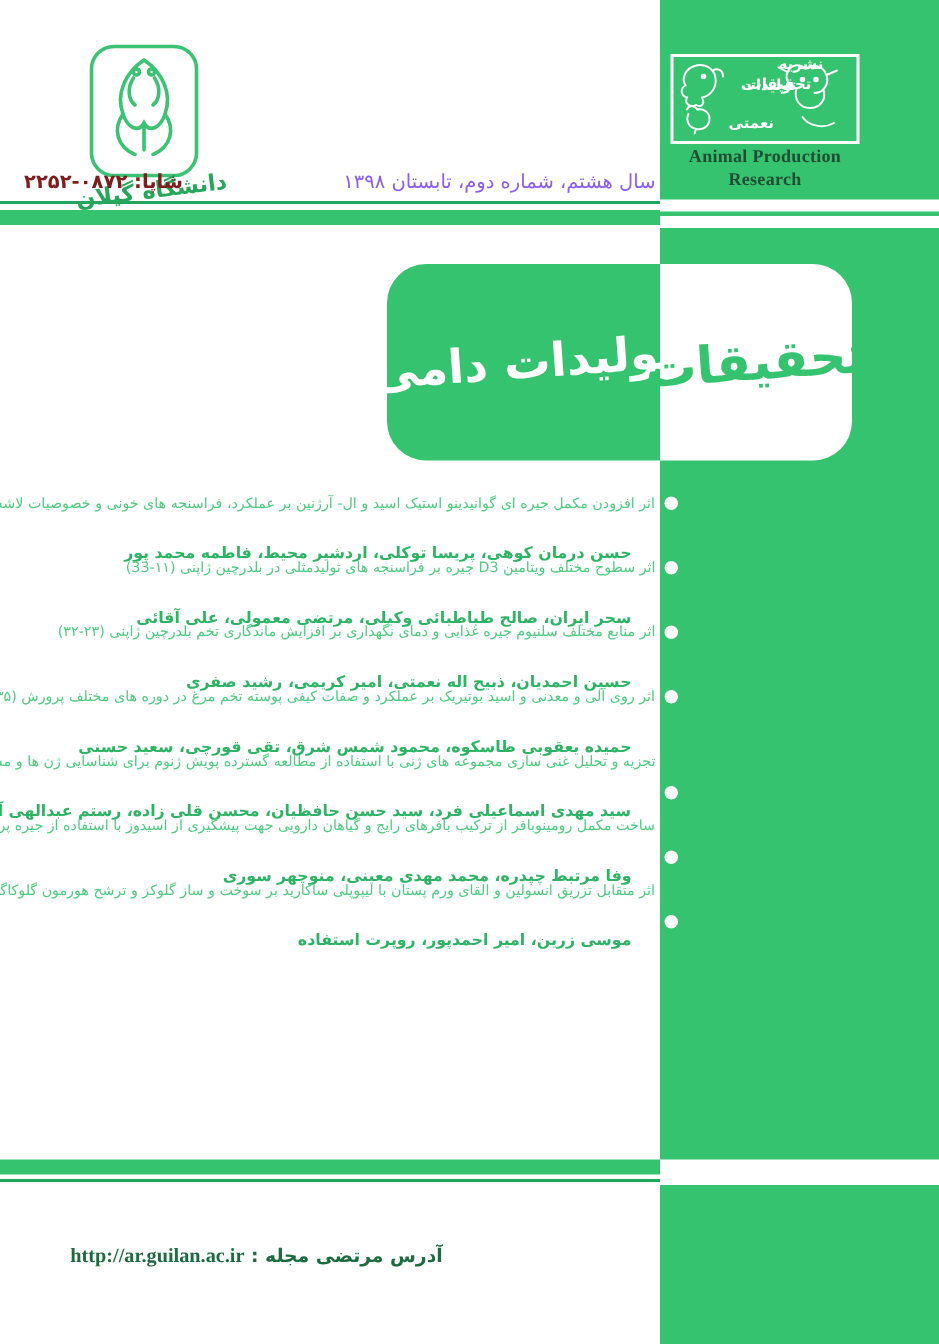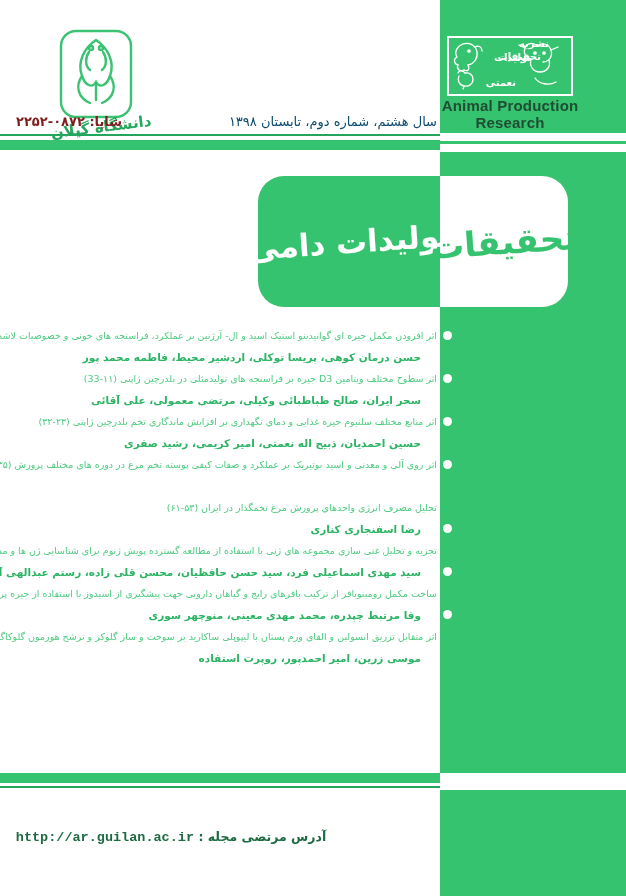--- a/index.html
+++ b/index.html
@@ -28,35 +28,35 @@
     color:#26a75c;font-size:15px;font-weight:bold;transform:rotate(-7deg);
     direction:rtl;
   }
   .issn{
     position:absolute;left:16px;top:112px;direction:rtl;
     color:#7f1d1d;font-size:13px;font-weight:bold;line-height:20px;
   }
   .issn .num{direction:ltr;unicode-bidi:embed;}
   .issue-line{
     position:absolute;left:187px;top:112px;width:250px;text-align:right;direction:rtl;
-    color:#0c4a6e;font-size:13px;line-height:20px;
+    color:#8b5cf6;font-size:13px;line-height:20px;
   }
 
   
   .jlogo{position:absolute;left:447px;top:36px;width:122px;height:56px;border:2px solid #ffffff;}
   .jlogo svg{position:absolute;left:0;top:0;}
   .jlogo-word{position:absolute;color:#ffffff;font-size:10px;font-weight:bold;direction:rtl;white-space:nowrap;}
   .w0{right:22px;top:0px;}
   .w1{right:30px;top:13px;}
   .w2{right:40px;top:14px;}
   .w3{right:55px;top:39px;}
   .apr{
     position:absolute;left:440px;top:97px;width:140px;text-align:center;
-    color:#1f4d33;font-size:15px;font-weight:bold;
-    font-family:Liberation Sans, sans-serif;letter-spacing:.2px;
+    color:#1f4d33;font-size:12px;font-weight:bold;
+    font-family:Liberation Serif, serif;letter-spacing:.2px;
   }
 
   
   .band-green{
     position:absolute;left:258px;top:176px;width:182px;height:131px;
     background:#36c36f;border-radius:26px 0 0 26px;
     display:flex;align-items:center;justify-content:center;
   }
   .band-white{
     position:absolute;left:440px;top:176px;width:128px;height:131px;
@@ -69,31 +69,31 @@
 
   
   .articles{position:absolute;left:0;top:325px;width:437px;direction:rtl;margin:0;padding:0;}
   .entry{list-style:none;height:43px;}
   .a-title{
     height:21px;line-height:21px;font-size:9.5px;color:#4ecb80;
     white-space:nowrap;overflow:hidden;padding-left:2px;
   }
   .a-authors{
     height:22px;line-height:22px;font-size:10.5px;font-weight:bold;color:#2cb464;
-    padding-right:16px;white-space:nowrap;overflow:hidden;
+    padding-right:16px;white-space:nowrap;overflow:hidden;margin-top:12px;
   }
   .bullet{position:absolute;left:443px;width:9px;height:9px;border-radius:50%;background:#ffffff;}
 
   
   .site{
     position:absolute;left:0;top:827px;width:342px;text-align:center;direction:rtl;
     color:#1d6b40;font-size:12.5px;font-weight:bold;line-height:19px;
   }
   .site .url{
-    direction:ltr;unicode-bidi:embed;font-family:Liberation Mono, monospace;
+    direction:ltr;unicode-bidi:embed;font-family:Liberation Serif, serif;
     color:#1d6b40;text-decoration:none;font-size:13.5px;
   }
 </style>
 </head>
 <body>
 
 <div class="page">
 
   <div class="strip"></div>
   <div class="strip-gap gap-a"></div>
@@ -174,24 +174,21 @@
     <li class="entry">
       <div class="a-title">اثر سطوح مختلف ویتامین D3 جیره بر فراسنجه های تولیدمثلی در بلدرچین ژاپنی (۱۱-33)</div>
       <div class="a-authors">سحر ایران، صالح طباطبائی وکیلی، مرتضی معمولی، علی آقائی</div>
     </li>
     <li class="entry">
       <div class="a-title">اثر منابع مختلف سلنیوم جیره غذایی و دمای نگهداری بر افزایش ماندگاری تخم بلدرچین ژاپنی (۲۳-۳۲)</div>
       <div class="a-authors">حسین احمدیان، ذبیح اله نعمتی، امیر کریمی، رشید صفری</div>
     </li>
     <li class="entry">
       <div class="a-title">اثر روی آلی و معدنی و اسید بوتیریک بر عملکرد و صفات کیفی پوسته تخم مرغ در دوره های مختلف پرورش (۳۵-۵۱)</div>
-    </li>
-    <li class="entry">
-      <div class="a-title">تحلیل مصرف انرژی واحدهای پرورش مرغ تخمگذار در ایران (۵۳-۶۱)</div>
-      <div class="a-authors">رضا اسفنجاری کناری</div>
+      <div class="a-authors">حمیده یعقوبی طاسکوه، محمود شمس شرق، تقی قورچی، سعید حسنی</div>
     </li>
     <li class="entry">
       <div class="a-title">تجزیه و تحلیل غنی سازی مجموعه های ژنی با استفاده از مطالعه گسترده پویش ژنوم برای شناسایی ژن ها و مسیرهای زیستی مرتبط با دوقلوزایی در گوسفند بلوچی (۶۳-۸۰)</div>
       <div class="a-authors">سید مهدی اسماعیلی فرد، سید حسن حافظیان، محسن قلی زاده، رستم عبدالهی آرپناهی</div>
     </li>
     <li class="entry">
       <div class="a-title">ساخت مکمل رومینوبافر از ترکیب بافرهای رایج و گیاهان دارویی جهت پیشگیری از اسیدوز با استفاده از جیره پر کنسانتره در شرایط برون تنی (۸۱-۹۱)</div>
       <div class="a-authors">وفا مرتبط چپدره، محمد مهدی معینی، منوچهر سوری</div>
     </li>
     <li class="entry">

